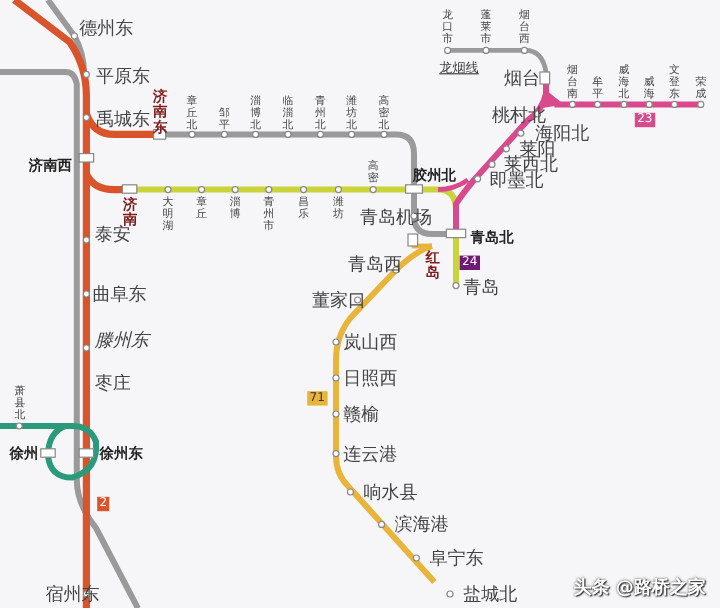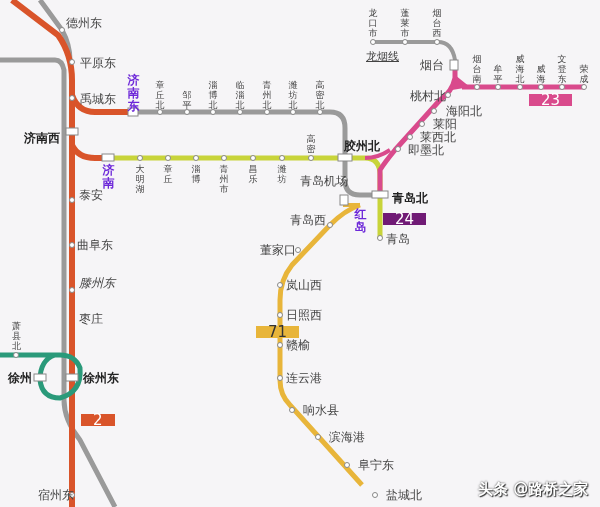--- a/index.html
+++ b/index.html
@@ -1,22 +1,22 @@
 <!DOCTYPE html>
 <html><head>
 <meta charset="utf-8">
 <style>
   html,body{margin:0;padding:0;background:#f6f5f7;}
   body{width:600px;height:507px;overflow:hidden;position:relative;font-family:"DejaVu Sans","Liberation Sans",sans-serif;}
   #map{position:absolute;left:0;top:0;width:600px;height:507px;}
-  .lbl{position:absolute;font-size:12px;color:#444;white-space:nowrap;line-height:10px;}
+  .lbl{position:absolute;font-size:15px;color:#444;white-space:nowrap;line-height:10px;}
   .vl{position:absolute;font-size:9px;color:#444;width:10px;line-height:10px;text-align:center;word-break:break-all;}
   .big{position:absolute;font-size:12px;font-weight:bold;color:#222;white-space:nowrap;line-height:13px;}
-  .bigv{position:absolute;font-size:12px;font-weight:bold;color:#6d28d9;width:13px;line-height:13px;text-align:center;word-break:break-all;}
-  .badge{position:absolute;font-size:15px;color:#fff;padding:0 12px;line-height:12px;height:12px;}
+  .bigv{position:absolute;font-size:12px;font-weight:bold;color:#7f1d1d;width:13px;line-height:13px;text-align:center;word-break:break-all;}
+  .badge{position:absolute;font-size:10px;color:#fff;padding:0 2px;line-height:12px;height:12px;}
   .wm{position:absolute;font-size:15px;color:#fff;font-weight:bold;text-shadow:0 0 2px #333,1px 1px 1px #333;white-space:nowrap;}
   .ul{text-decoration:underline;font-size:11px;color:#444;}
 </style>
 </head>
 <body>
 
 <svg id="map" viewBox="0 0 600 507" xmlns="http://www.w3.org/2000/svg">
 
   <path d="M0,60 L55,60 Q62,60 64,70 L64,400 Q64,420 80,440 L115,507" fill="none" stroke="#9a9a9a" stroke-width="5"></path>
   <path d="M40,0 L62,30 Q70,45 70,60" fill="none" stroke="#9a9a9a" stroke-width="5"></path>

